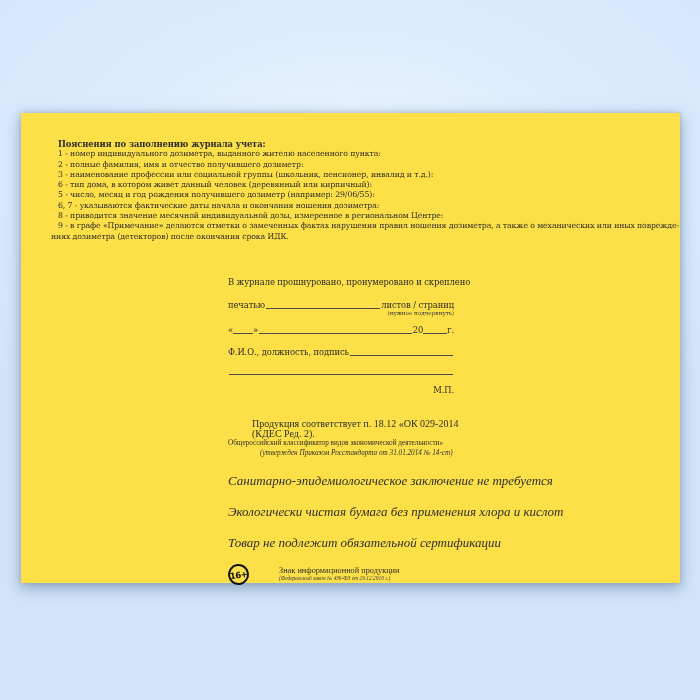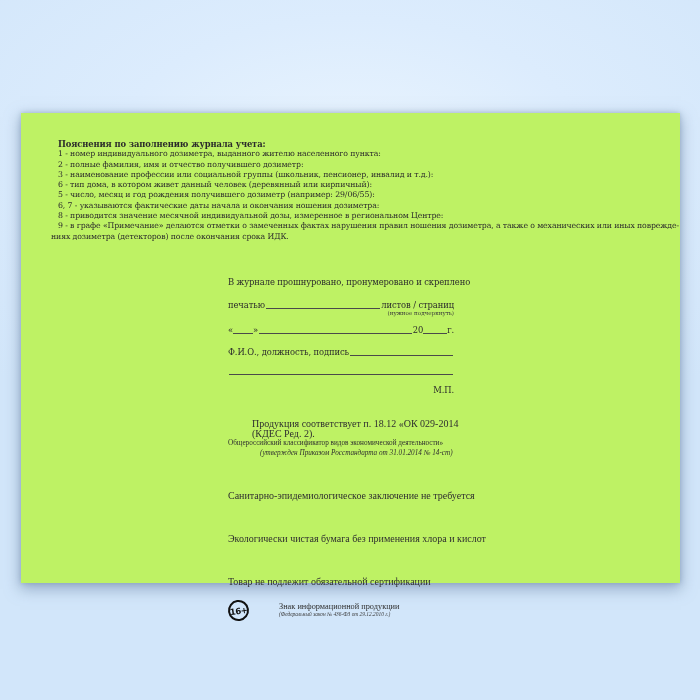--- a/index.html
+++ b/index.html
@@ -6,21 +6,21 @@
   html,body { width:700px; height:700px; }
   body {
     position:relative;
     font-family:"DejaVu Serif", serif;
     background:#d6e9fc;
     background:radial-gradient(ellipse 520px 300px at 50% 22%, #e9f4fe 0%, #dcecfd 45%, #d2e6fa 100%);
     overflow:hidden;
   }
   .paper {
     position:absolute; left:21px; top:113px; width:659px; height:470px;
-    background:#bef264;
+    background:#fde047;
     box-shadow:0 5px 14px 1px rgba(100,125,158,0.55), 0 0 5px rgba(100,125,158,0.40);
   }
   
   .explanations {
     position:absolute; left:30px; top:26px; width:600px;
     font-size:7.8px; line-height:10.3px; letter-spacing:-0.12px;
     color:#2b2b2b; white-space:nowrap;
   }
   .explanations .title { font-weight:bold; font-size:8.4px; text-indent:7px; }
   .explanations .li { text-indent:7px; }
@@ -43,21 +43,21 @@
   .r5 { top:90px; height:9px; }
   .r6 { top:108px; justify-content:flex-end; }
   
   .product {
     position:absolute; left:207px; top:306px; width:250px;
     font-family:"Liberation Serif", serif; color:#2f2f2f;
   }
   .product .p1 { font-size:10px; line-height:10px;margin-left:24px; }
   .product .p2 { font-size:7.2px; line-height:9.5px; }
   .product .p3 { font-size:7.2px; line-height:9.5px; font-style:italic;padding-left:32px; }
-  .product .stmt { font-size:10px; margin-top:32px; white-space:nowrap; }
+  .product .stmt { font-size:13px; margin-top:15px; white-space:nowrap;font-style:italic; }
   .badge-row { display:flex; align-items:flex-start; margin-top:13px; }
   .age-badge {
     width:21px; height:21px; border:2px solid #111; border-radius:50%;
     display:flex; align-items:center; justify-content:center;
     font-family:"DejaVu Sans", sans-serif; font-weight:bold; font-size:8.5px;
     color:#111; flex:0 0 auto; transform:rotate(-8deg); letter-spacing:-0.5px;
   }
   .badge-texts { margin-left:30px; padding-top:2px; }
   .info-sign { font-size:8.3px; line-height:9px; }
   .info-law { font-size:5.4px; font-style:italic; color:#3a3a3a; }

